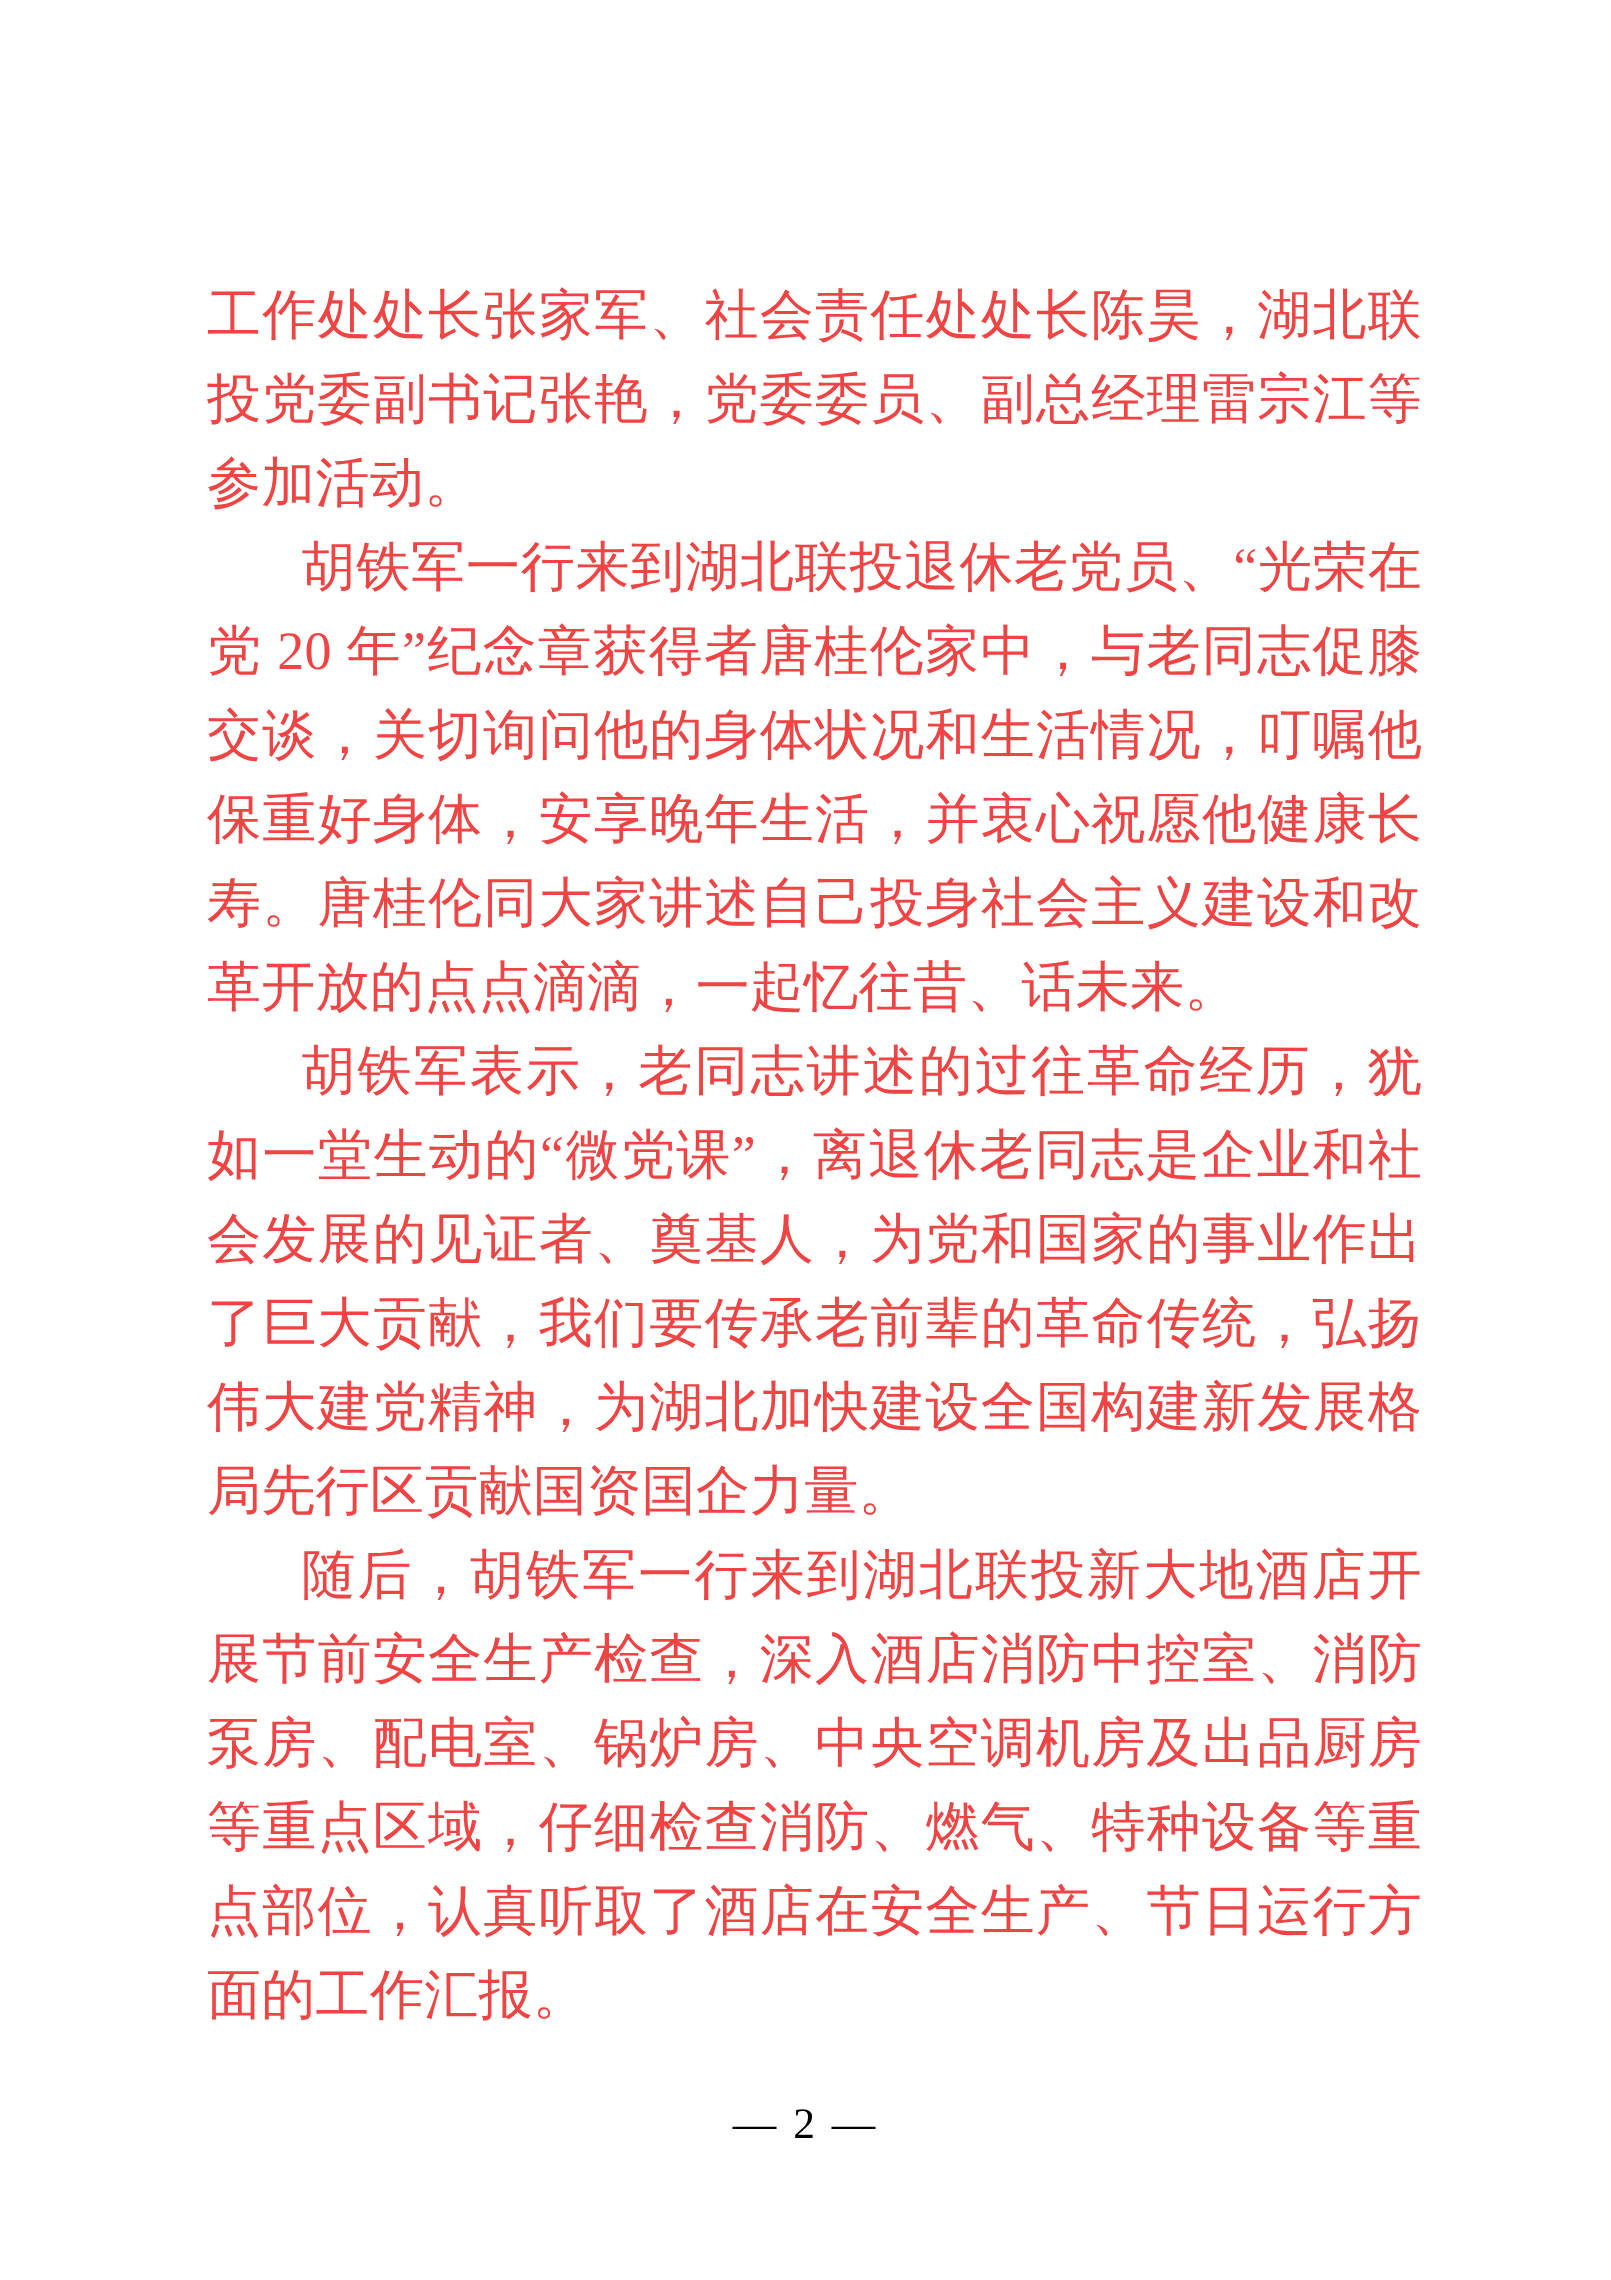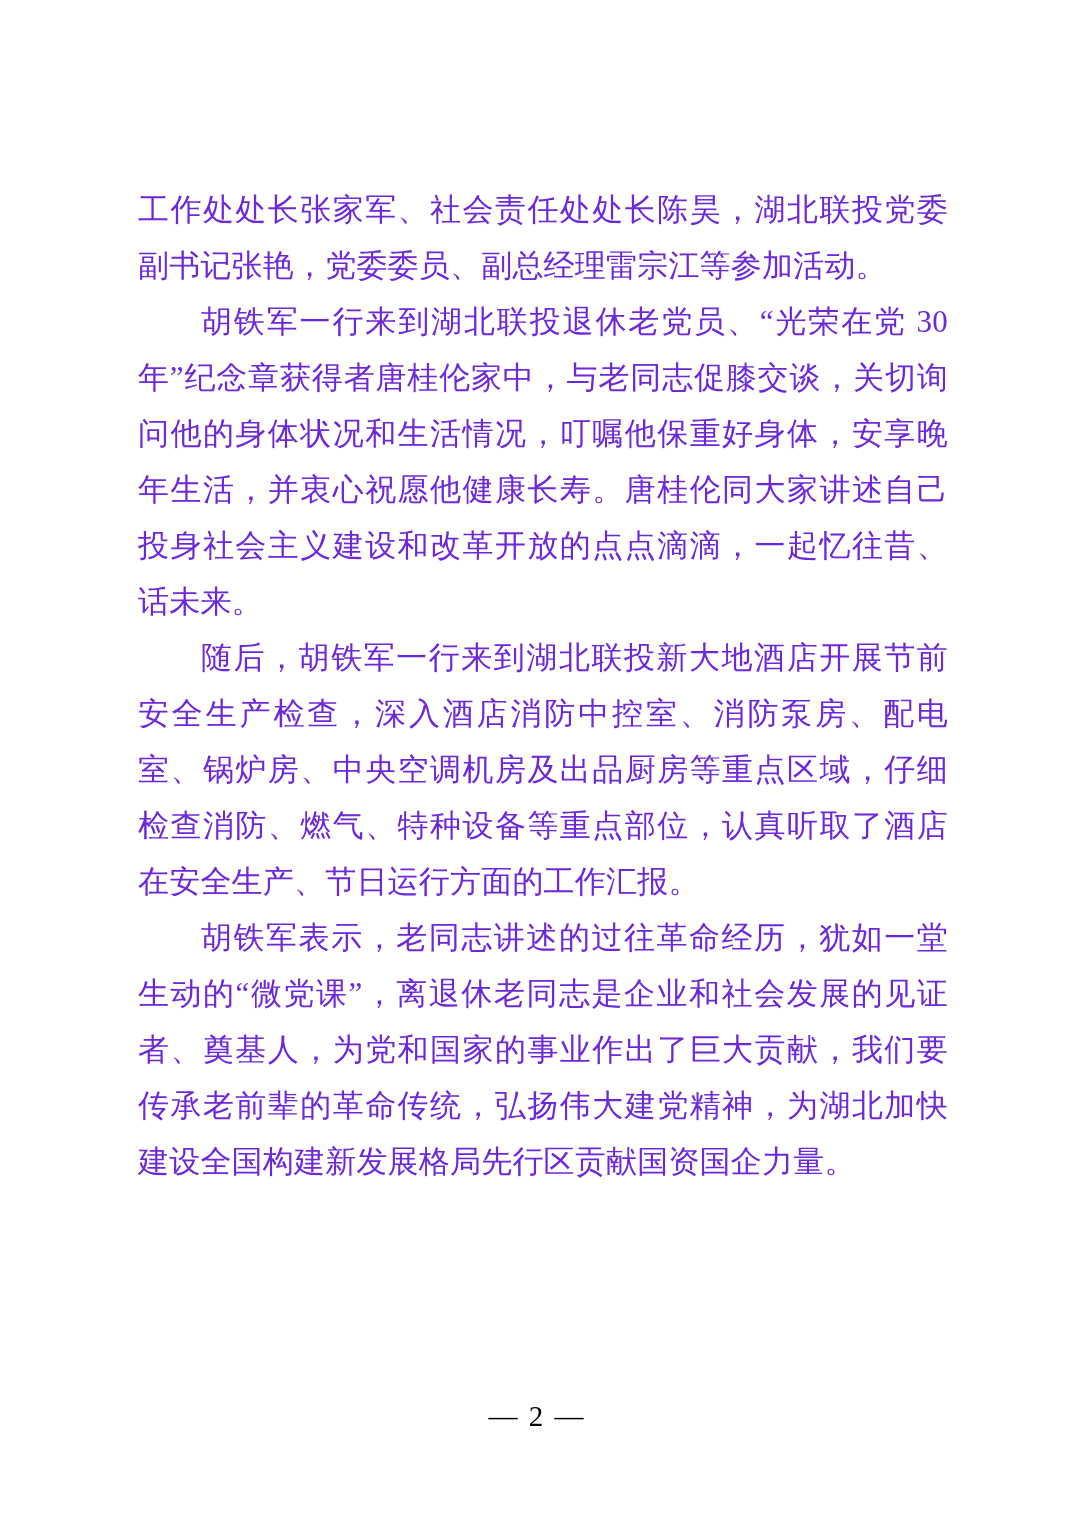--- a/index.html
+++ b/index.html
@@ -16,23 +16,23 @@
     overflow: hidden;
     font-family: "Liberation Serif", "DejaVu Serif", serif;
   }
   .content {
     position: absolute;
     left: 138px;
     top: 182px;
     width: 810px;
   }
   .para {
-    font-size: 31px;
+    font-size: 36px;
     line-height: 56px;
-    color: #6d28d9;
+    color: #ef4444;
     text-align: justify;
     text-justify: inter-ideograph;
     letter-spacing: 0.2px;
     margin: 0 0 0 0;
     white-space: pre-wrap;
   }
   .para.indent {
     text-indent: 63px;
   }
   .footer {
@@ -46,18 +46,18 @@
     font-family: "Liberation Serif", "DejaVu Serif", serif;
     letter-spacing: 2px;
   }
 </style>
 </head>
 <body>
 
 <div class="page">
   <div class="content">
     <p class="para">工作处处长张家军、社会责任处处长陈昊，湖北联投党委副书记张艳，党委委员、副总经理雷宗江等参加活动。</p>
-    <p class="para indent">胡铁军一行来到湖北联投退休老党员、“光荣在党 30 年”纪念章获得者唐桂伦家中，与老同志促膝交谈，关切询问他的身体状况和生活情况，叮嘱他保重好身体，安享晚年生活，并衷心祝愿他健康长寿。唐桂伦同大家讲述自己投身社会主义建设和改革开放的点点滴滴，一起忆往昔、话未来。</p>
+    <p class="para indent">胡铁军一行来到湖北联投退休老党员、“光荣在党 20 年”纪念章获得者唐桂伦家中，与老同志促膝交谈，关切询问他的身体状况和生活情况，叮嘱他保重好身体，安享晚年生活，并衷心祝愿他健康长寿。唐桂伦同大家讲述自己投身社会主义建设和改革开放的点点滴滴，一起忆往昔、话未来。</p>
+    <p class="para indent">胡铁军表示，老同志讲述的过往革命经历，犹如一堂生动的“微党课”，离退休老同志是企业和社会发展的见证者、奠基人，为党和国家的事业作出了巨大贡献，我们要传承老前辈的革命传统，弘扬伟大建党精神，为湖北加快建设全国构建新发展格局先行区贡献国资国企力量。</p>
     <p class="para indent">随后，胡铁军一行来到湖北联投新大地酒店开展节前安全生产检查，深入酒店消防中控室、消防泵房、配电室、锅炉房、中央空调机房及出品厨房等重点区域，仔细检查消防、燃气、特种设备等重点部位，认真听取了酒店在安全生产、节日运行方面的工作汇报。</p>
-    <p class="para indent">胡铁军表示，老同志讲述的过往革命经历，犹如一堂生动的“微党课”，离退休老同志是企业和社会发展的见证者、奠基人，为党和国家的事业作出了巨大贡献，我们要传承老前辈的革命传统，弘扬伟大建党精神，为湖北加快建设全国构建新发展格局先行区贡献国资国企力量。</p>
   </div>
   <div class="footer">— 2 —</div>
 </div>
 
 </body></html>

